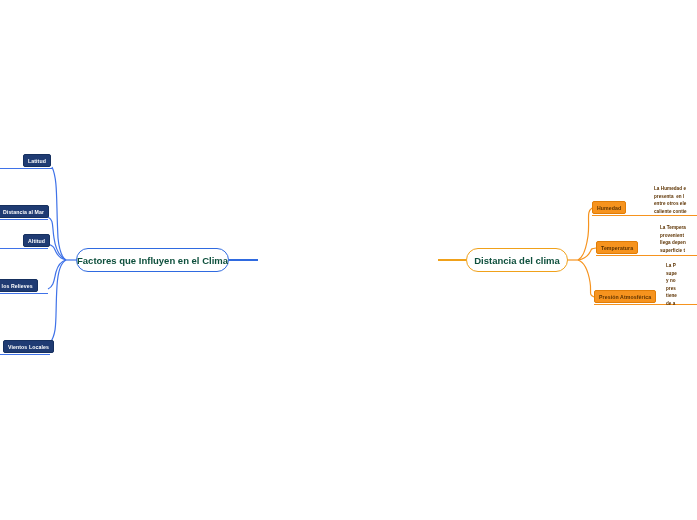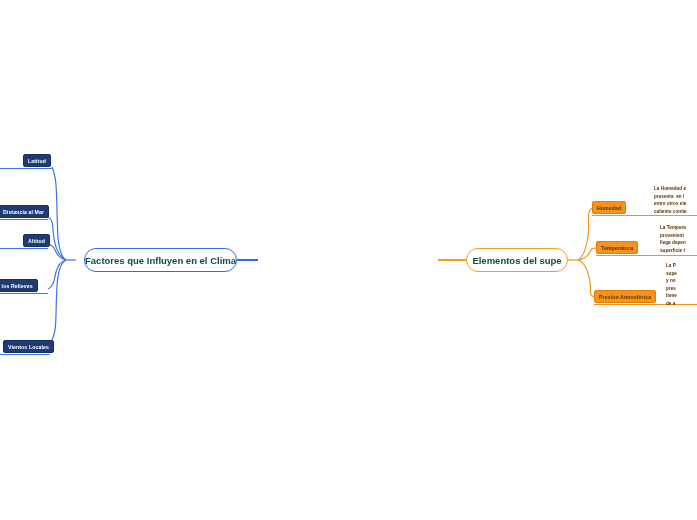--- a/index.html
+++ b/index.html
@@ -60,21 +60,21 @@
     align-items: center;
     justify-content: center;
     background: #ffffff;
     border-radius: 12px;
     font-size: 9.5px;
     font-weight: bold;
     white-space: nowrap;
     padding: 0 12px;
   }
   .l1-left {
-    left: 84px;
+    left: 76px;
     top: 248px;
     width: 153px;
     border: 1.4px solid #2f6ae0;
     color: #0d4f3c;
   }
   .l1-right {
     left: 466px;
     top: 248px;
     width: 102px;
     border: 1.4px solid #f0a11a;
@@ -169,21 +169,21 @@
     <path d="M578 260 C 582 258, 586 250, 588 236 C 590 220, 586 212, 592 208" stroke="#f6931e" stroke-width="1.2" fill="none"></path>
 
     <path d="M578 260 C 584 259, 588 256, 590 252 C 592 249, 590 249, 596 248" stroke="#f6931e" stroke-width="1.2" fill="none"></path>
 
     <path d="M578 260 C 584 262, 588 270, 590 282 C 592 293, 588 294, 594 297" stroke="#f6931e" stroke-width="1.2" fill="none"></path>
   </svg>
 
 
   <div class="l1-node l1-left">Factores que Influyen en el Clima</div>
 
-  <div class="l1-node l1-right">Elementos del supe</div>
+  <div class="l1-node l1-right">Distancia del clima</div>
 
   <div class="chip-blue" style="left:23px; top:154px;">Latitud</div>
   <div class="chip-blue-rule" style="left:0px; top:168px; width:52px;"></div>
 
   <div class="chip-blue" style="left:-2px; top:205px;">Distancia al Mar</div>
   <div class="chip-blue-rule" style="left:0px; top:219px; width:48px;"></div>
 
   <div class="chip-blue" style="left:23px; top:234px;">Altitud</div>
   <div class="chip-blue-rule" style="left:0px; top:248px; width:48px;"></div>
 

